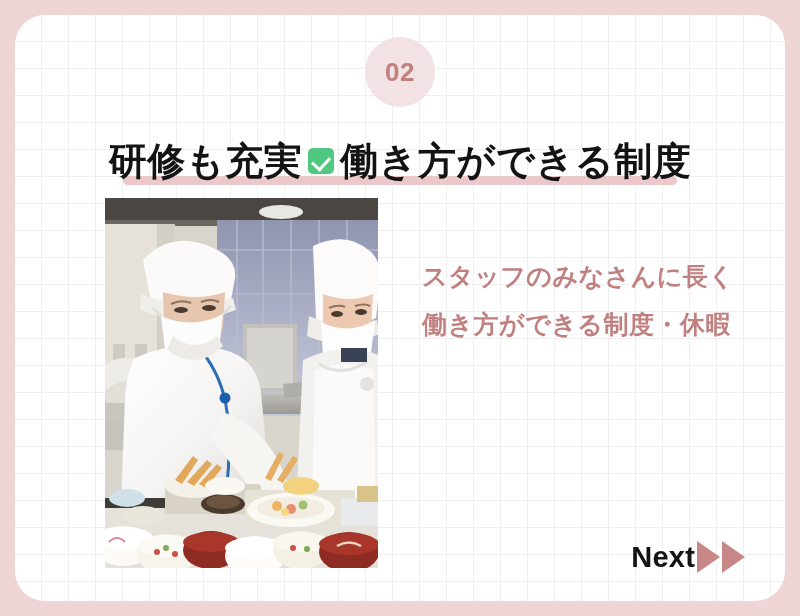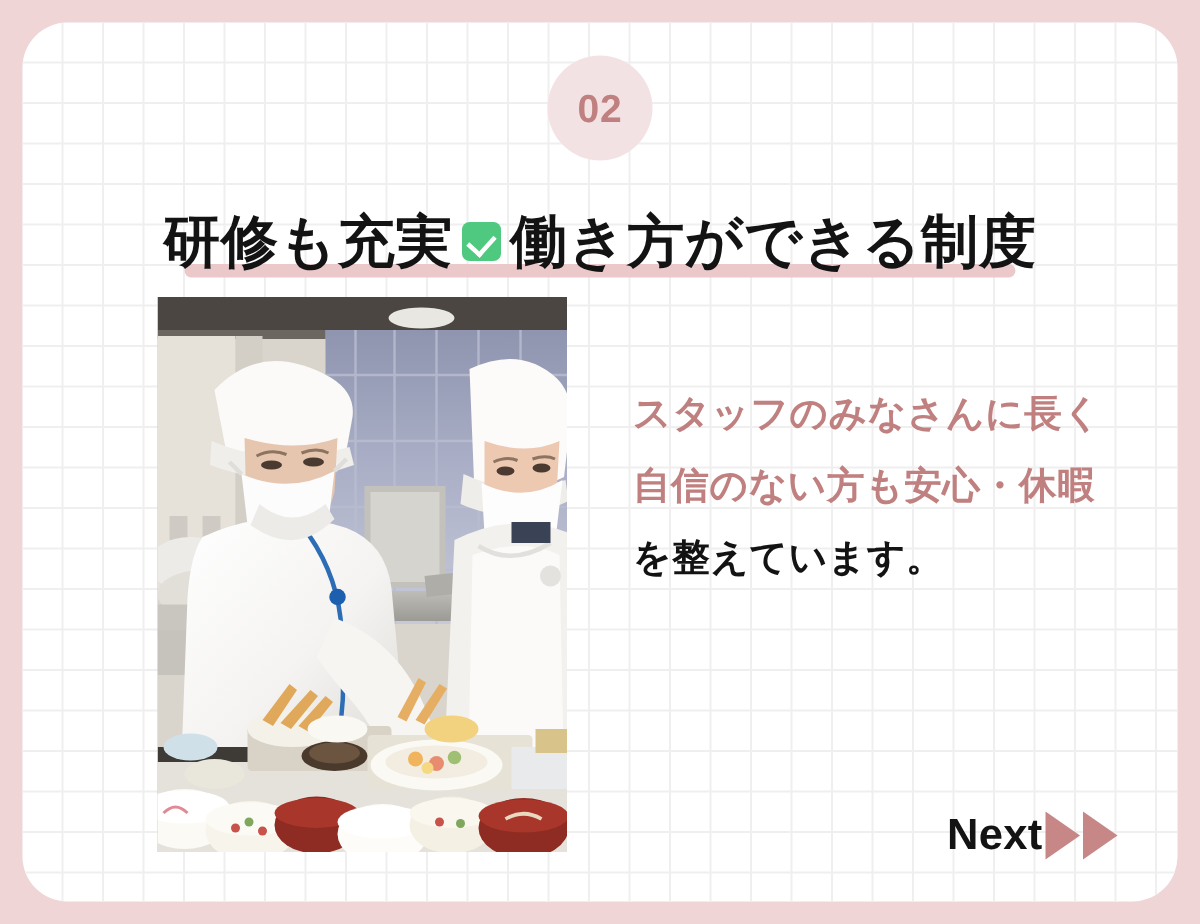--- a/index.html
+++ b/index.html
@@ -344,22 +344,21 @@
         <ellipse cx="38" cy="318" rx="20" ry="10" fill="#E9E6DC"></ellipse>
         <ellipse cx="22" cy="300" rx="18" ry="9" fill="#CFE0E8"></ellipse>
 
         <rect x="236" y="300" width="37" height="28" fill="#E9EAEC"></rect>
         <rect x="252" y="288" width="21" height="16" fill="#D8C48A"></rect>
       </svg>
     </div>
 
     <div class="body-copy">
       <div class="copy-line accent">スタッフのみなさんに長く</div>
-      <div class="copy-line accent">自信のない方も安心・休暇</div>
-      <div class="copy-line">を整えています。</div>
+      <div class="copy-line accent">働き方ができる制度・休暇</div>
     </div>
 
     <div class="next-btn">
       <span class="next-label">Next</span>
       <span class="tri"></span>
       <span class="tri"></span>
     </div>
 
   </div>
 </div>

